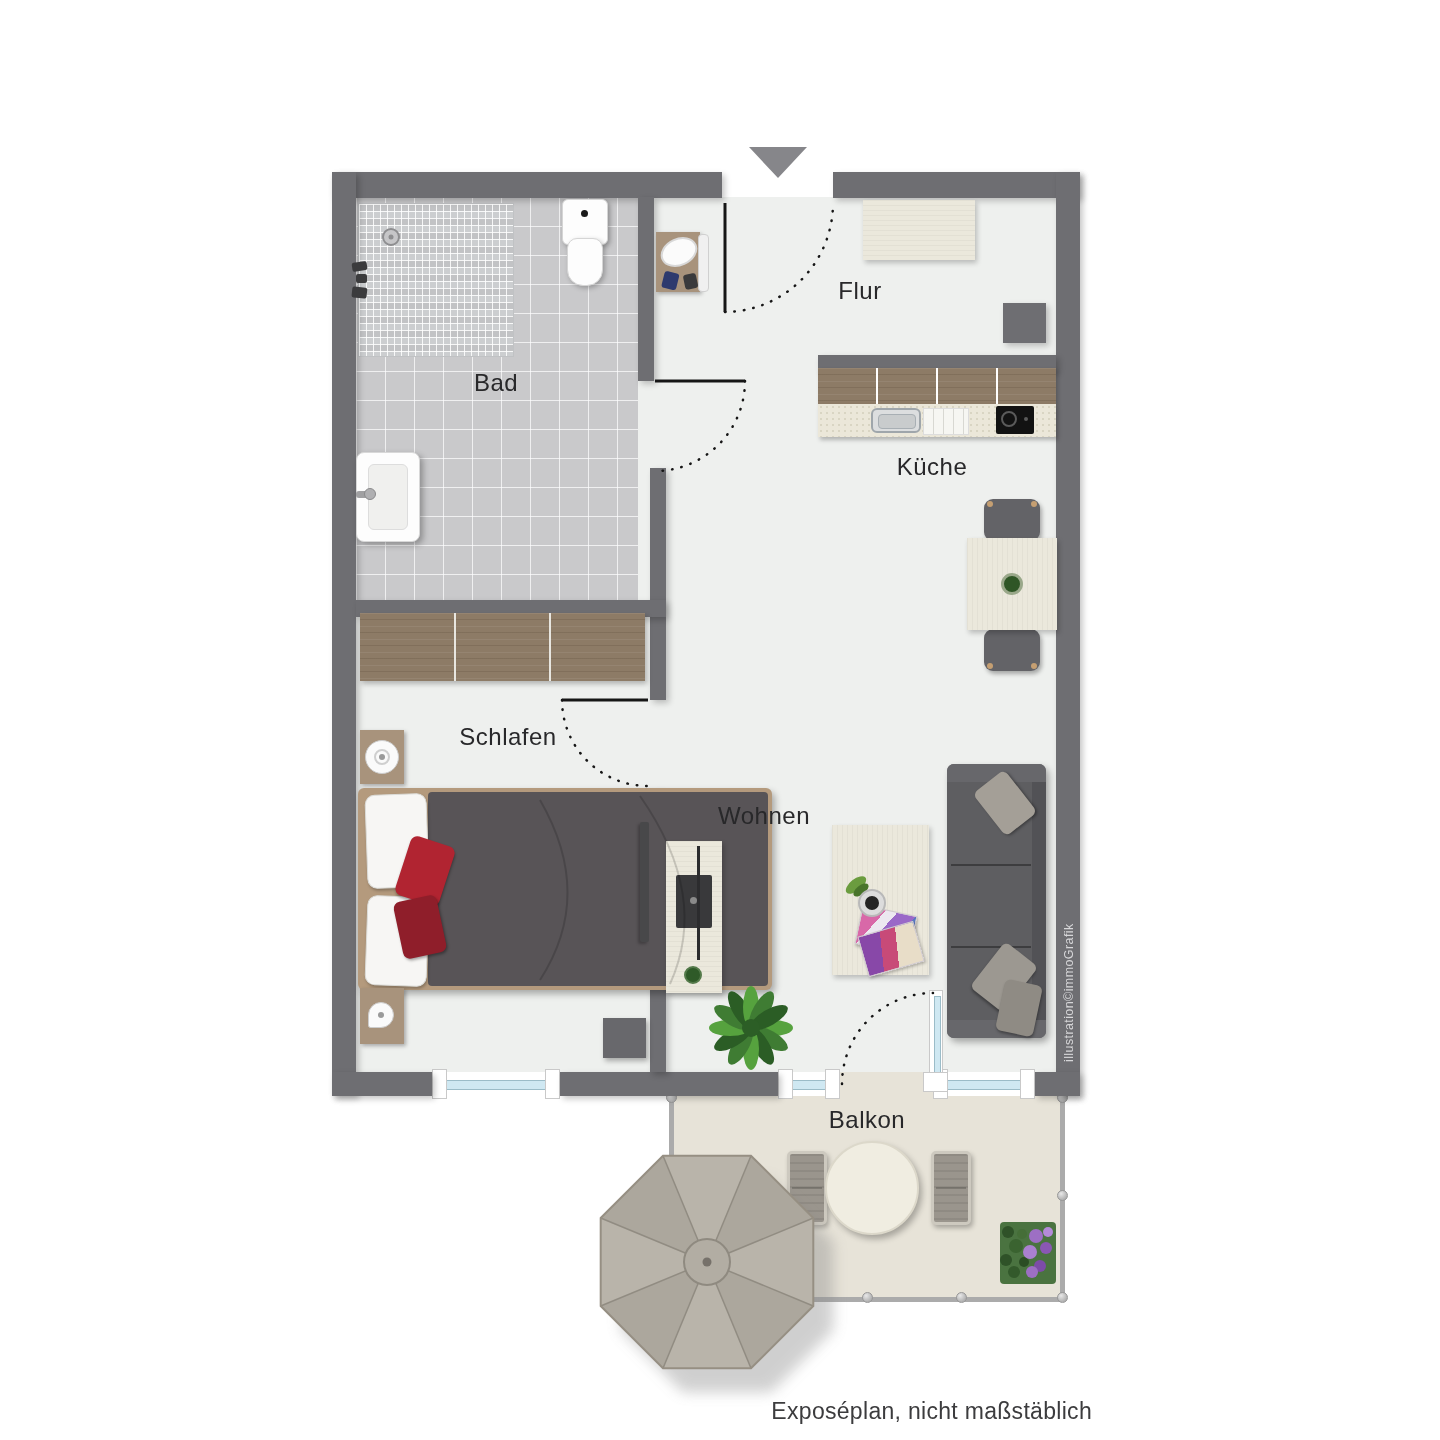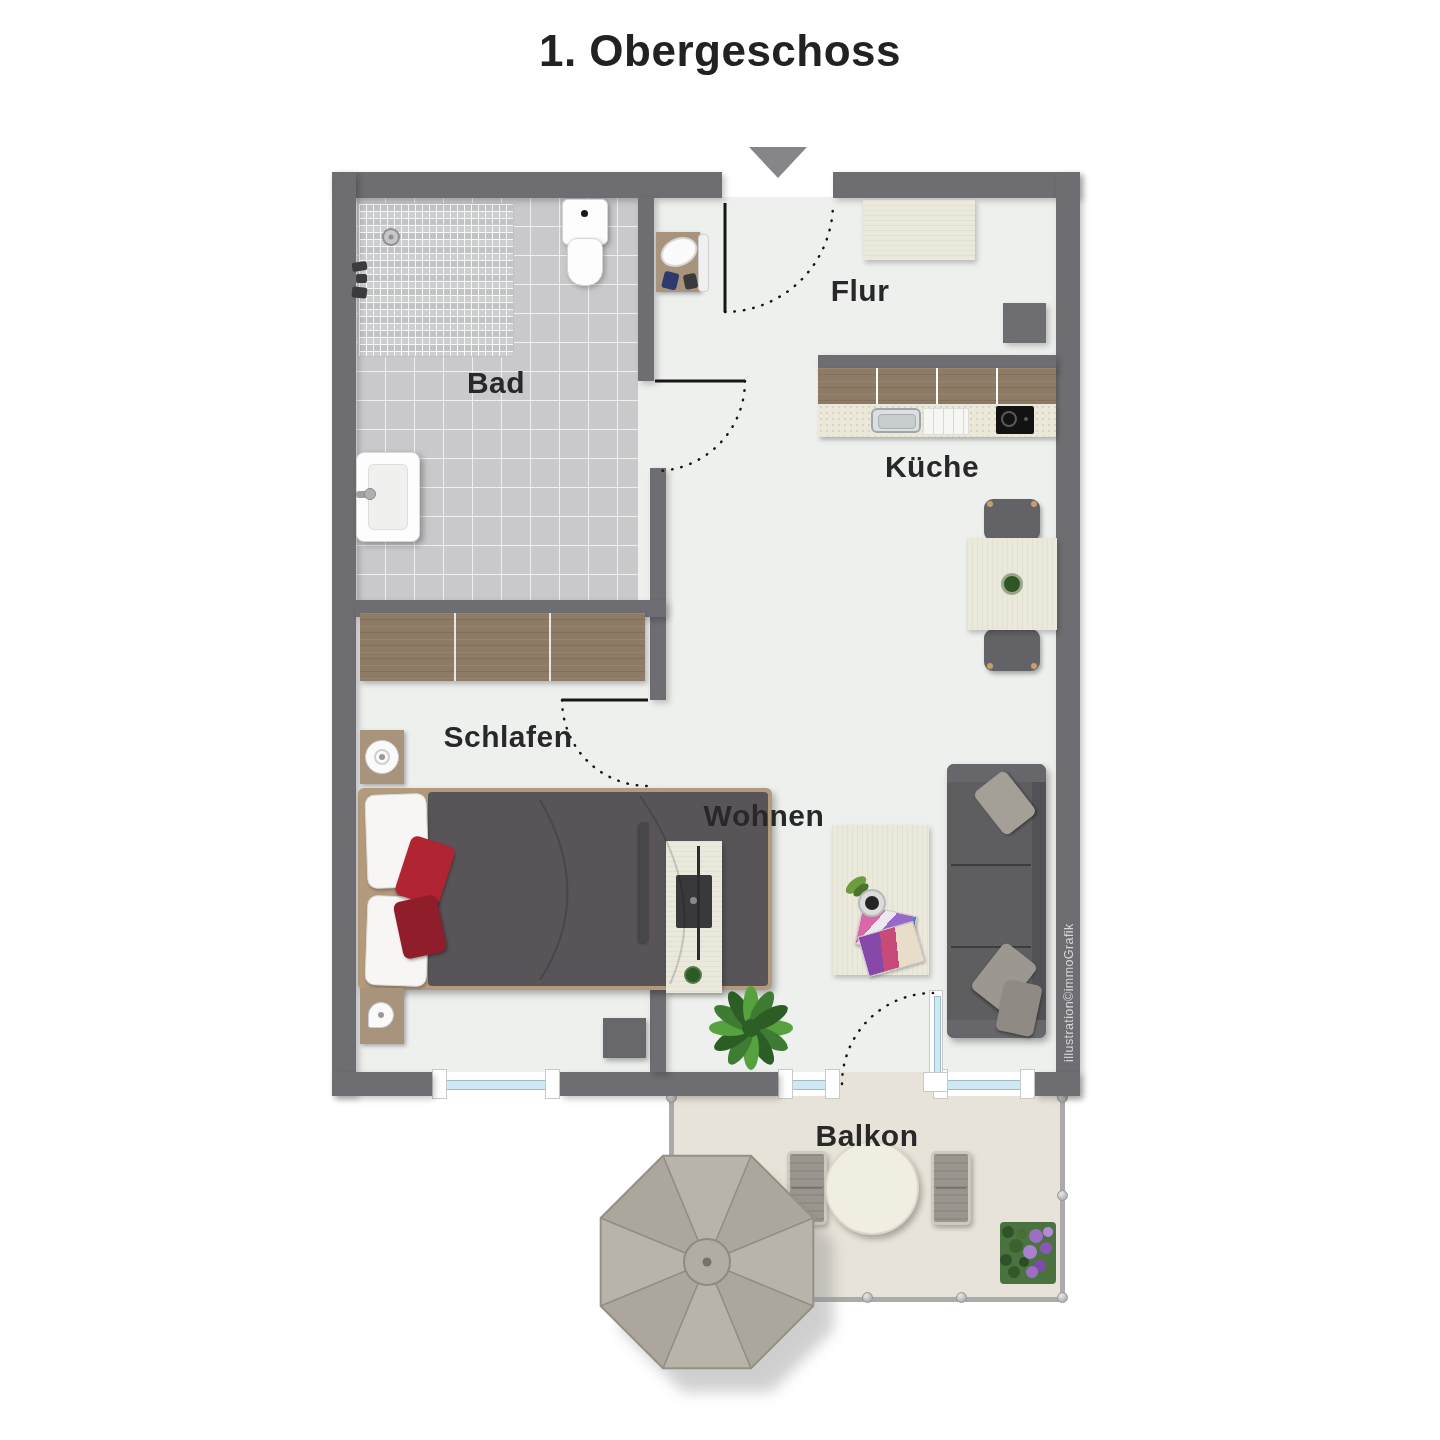--- a/index.html
+++ b/index.html
@@ -2,21 +2,21 @@
 <html style="--wall: #6e6e72; --floor: #eef0ee; --bad-tile: #c9c9cb; --balcony-floor: #e7e3d8; --wood-dark: #8d7b66; --wood-cream: #ebe8dc; --duvet: #585457; --accent-pillow: #b12431; --sofa: #5e5e61; --umbrella: #b4afa5; --window-glass: #cfe8f2; --label: #28282a;"><head>
 <meta charset="utf-8">
 <style>
   html,body{margin:0;padding:0;background:#fff;}
   .plan{position:relative;width:1440px;height:1440px;background:#fff;overflow:hidden;
         font-family:"Liberation Sans", sans-serif;}
   .a{position:absolute;}
   .wall{position:absolute;background:var(--wall,#6e6e72);box-shadow:3px 3px 6px rgba(0,0,0,.22);}
   .title{position:absolute;left:0;right:0;top:26px;text-align:center;font-size:44px;font-weight:700;
          color:#222;letter-spacing:.5px;}
-  .label{position:absolute;transform:translate(-50%,-50%);font-size:30px;font-weight:700;
+  .label{position:absolute;transform:translate(-50%,-50%);font-size:24px;font-weight:400;
          color:var(--label,#28282a);letter-spacing:.5px;white-space:nowrap;}
   .floor-main{background:var(--floor,#eef0ee);}
   .floor-bad{background-color:var(--bad-tile,#c9c9cb);
       background-image:linear-gradient(rgba(255,255,255,.7) 1px,transparent 1px),
                        linear-gradient(90deg,rgba(255,255,255,.7) 1px,transparent 1px);
       background-size:29px 29px;}
   .shower{background-color:#ccced0;
       background-image:linear-gradient(rgba(255,255,255,.85) 1px,transparent 1px),
                        linear-gradient(90deg,rgba(255,255,255,.85) 1px,transparent 1px),
                        linear-gradient(rgba(0,0,0,.05) 50%,transparent 50%);
@@ -48,21 +48,20 @@
   .credit-v{position:absolute;left:1062px;top:1062px;transform:rotate(-90deg);transform-origin:0 0;
       font-size:12.5px;color:#d6d6d8;letter-spacing:.4px;white-space:nowrap;}
   .disclaimer{position:absolute;right:348px;top:1398px;font-size:23px;color:#3c3c3e;letter-spacing:.3px;}
   svg.overlay{position:absolute;left:0;top:0;pointer-events:none;}
 </style>
 </head>
 <body>
 
 <div class="plan">
 
-  <div class="title">1. Obergeschoss</div>
 
   <div class="a floor-main" style="left:356px;top:197px;width:700px;height:875px;"></div>
   <div class="a floor-bad" style="left:356px;top:197px;width:282px;height:403px;"></div>
   <div class="a shower" style="left:358px;top:203px;width:154px;height:152px;"></div>
   <div class="a floor-balkon" style="left:672px;top:1096px;width:388px;height:202px;"></div>
   <div class="a floor-balkon" style="left:840px;top:1072px;width:93px;height:24px;"></div>
 
   <div class="rail" style="left:669px;top:1096px;width:5px;height:206px;"></div>
   <div class="rail" style="left:669px;top:1297px;width:396px;height:5px;"></div>
   <div class="rail" style="left:1060px;top:1096px;width:5px;height:206px;"></div>
@@ -308,17 +307,18 @@
       <circle cx="707" cy="1262" r="23" fill="#b2ada3" stroke="#8f8a80" stroke-width="2"></circle>
       <circle cx="707" cy="1262" r="4.5" fill="#76716a"></circle>
     </g>
   </svg>
 
   <div class="label" style="left:496px;top:383px;">Bad</div>
   <div class="label" style="left:860px;top:291px;">Flur</div>
   <div class="label" style="left:932px;top:467px;">Küche</div>
   <div class="label" style="left:508px;top:737px;">Schlafen</div>
   <div class="label" style="left:764px;top:816px;">Wohnen</div>
-  <div class="label" style="left:867px;top:1120px;margin-top:16px;">Balkon</div>
+  <div class="label" style="left:867px;top:1120px;">Balkon</div>
 
   <div class="credit-v">illustration©immoGrafik</div>
+  <div class="disclaimer">Exposéplan, nicht maßstäblich</div>
 
 </div>
 
 </body></html>

